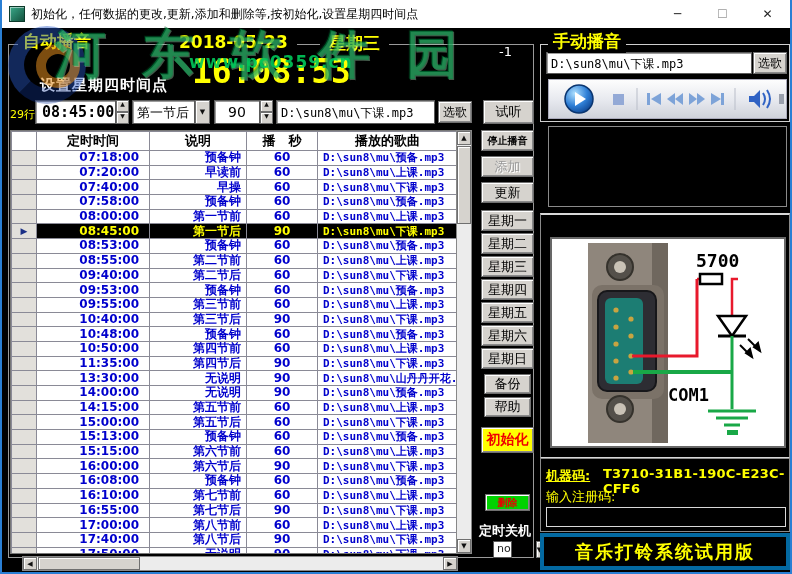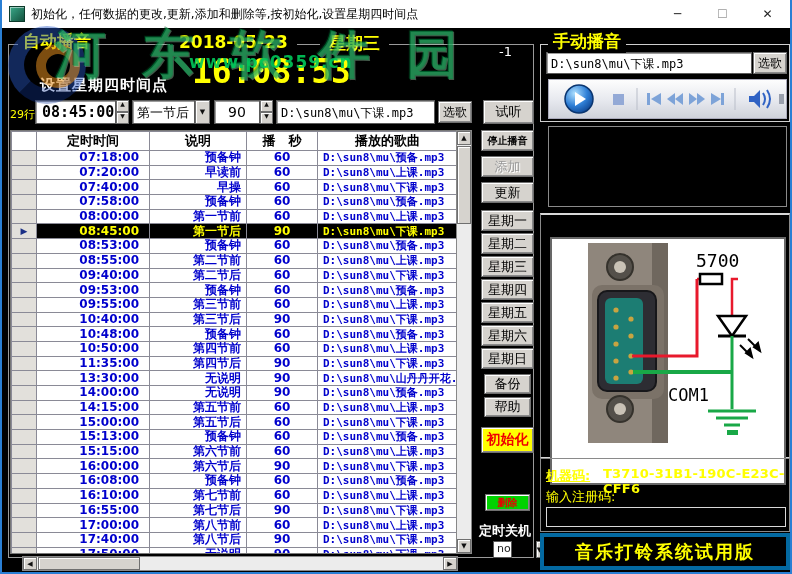--- a/index.html
+++ b/index.html
@@ -69,21 +69,21 @@
   .shutdown-combo .val{ flex:1; background:#fff; border:1px solid #5a5a5a; font-size:11px; color:#222; padding-left:3px; }
   .combo-arrow{ width:15px; background:#d6d3ce; border:1px solid #6f6f6f; box-shadow:inset 1px 1px 0 #fff;
                 font-size:7px; display:flex; align-items:center; justify-content:center; color:#111;}
   
   .group-manual{ position:absolute; left:538px; top:44px; width:250px; height:78px; border:1px solid #cfcfcf; }
   .player{ position:absolute; left:546px; top:79px; width:239px; height:40px;
            background:linear-gradient(#fdfdfd,#e6e8ee 55%,#cfd2da); border:1px solid #aab; }
   .video-box{ position:absolute; left:546px; top:126px; width:239px; height:81px; background:#000; border:1px solid #8a8a8a; }
   .lower-box{ position:absolute; left:538px; top:213px; width:250px; height:246px;
               border-top:2px solid #d8d8d8; border-bottom:2px solid #d8d8d8; border-left:1px solid #8a8a8a; border-right:1px solid #8a8a8a; }
-  .diagram-frame{ position:absolute; left:548px; top:237px; width:236px; height:248px; background:#fff; border:2px solid #686868; }
+  .diagram-frame{ position:absolute; left:548px; top:237px; width:236px; height:211px; background:#fff; border:2px solid #686868;font-weight:bold; }
   .reg-box{ position:absolute; left:538px; top:458px; width:250px; height:74px; border:1px solid #8a8a8a; }
   .reg-lbl{ position:absolute; color:#ffff00; font-size:13px; font-weight:bold; }
   .machine-code{ position:absolute; left:601px; top:466px; color:#ffff00; font-size:13px; font-weight:bold; letter-spacing:.2px; }
   .reg-input{ position:absolute; left:544px; top:507px; width:240px; height:20px; background:#000; border:1px solid #d8d8d8; }
   .trial-box{ position:absolute; left:538px; top:533px; width:250px; height:37px; border:4px solid #0369a1;
               display:flex; align-items:center; justify-content:center; color:#ffff00; font-size:18px; font-weight:bold; letter-spacing:2px; }
 </style>
 </head>
 <body>
 

